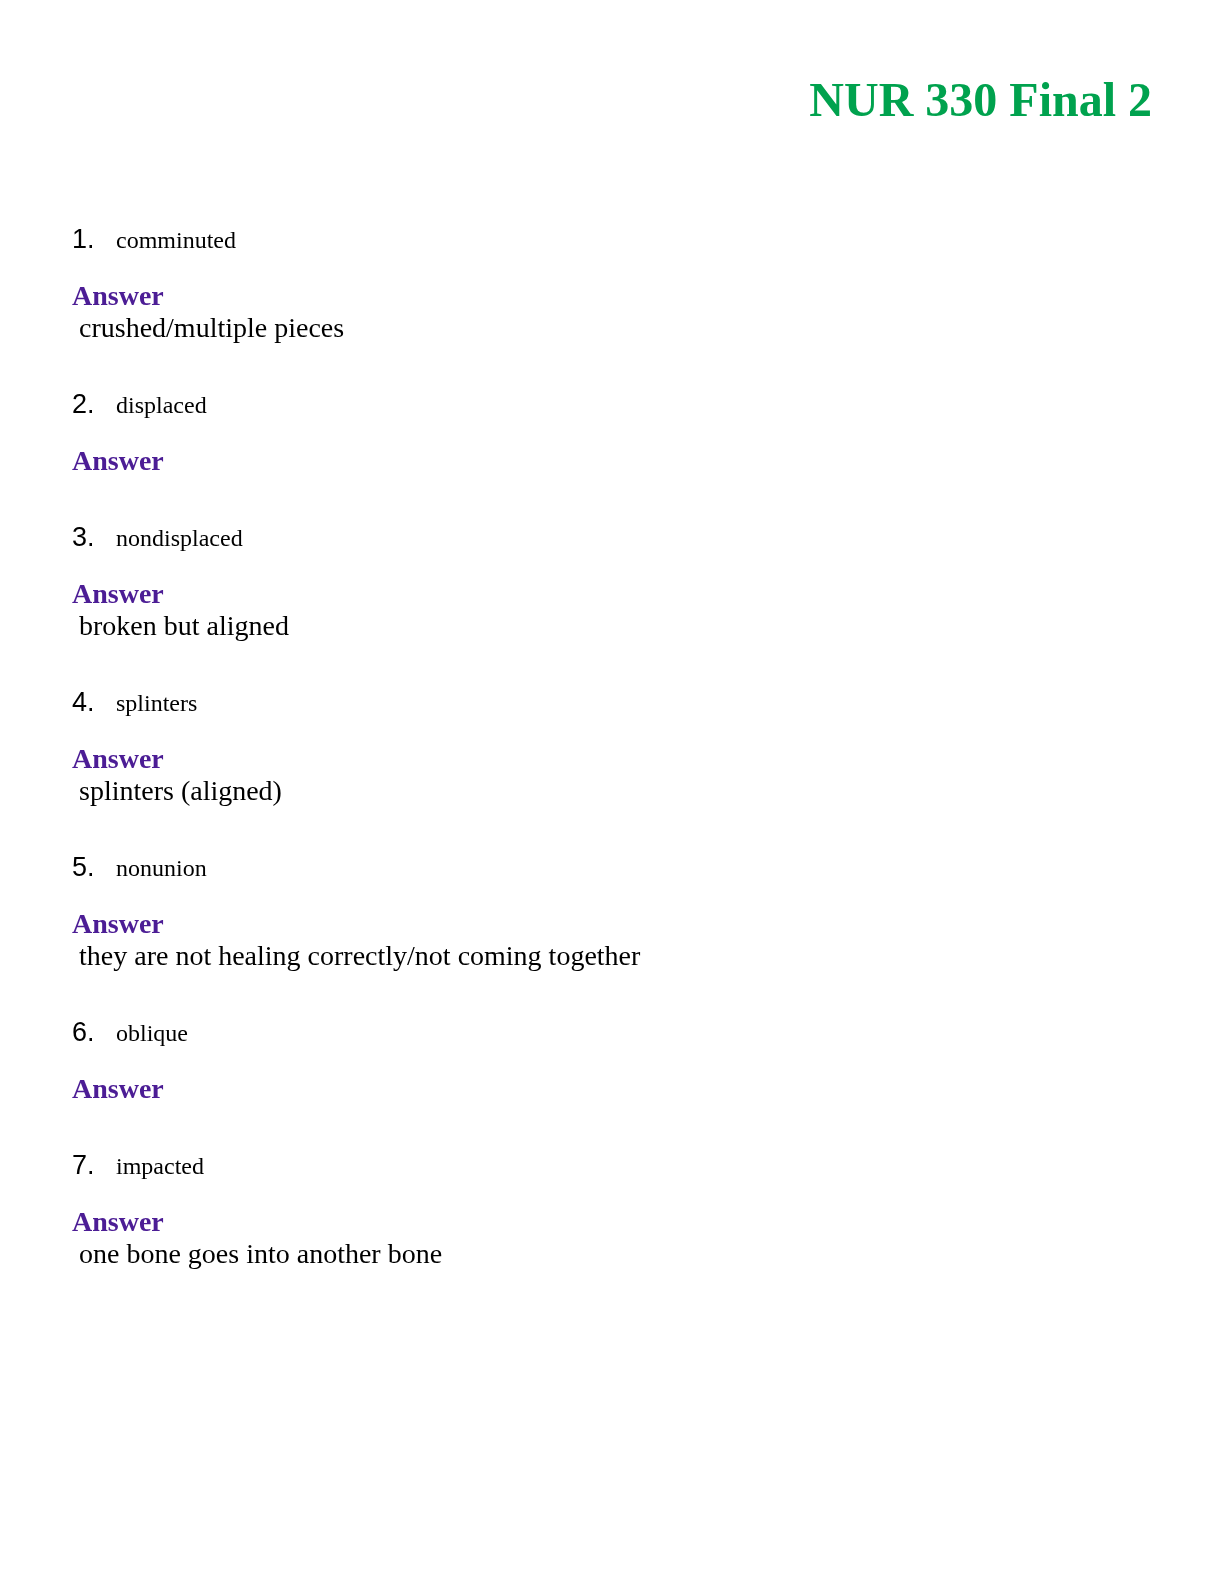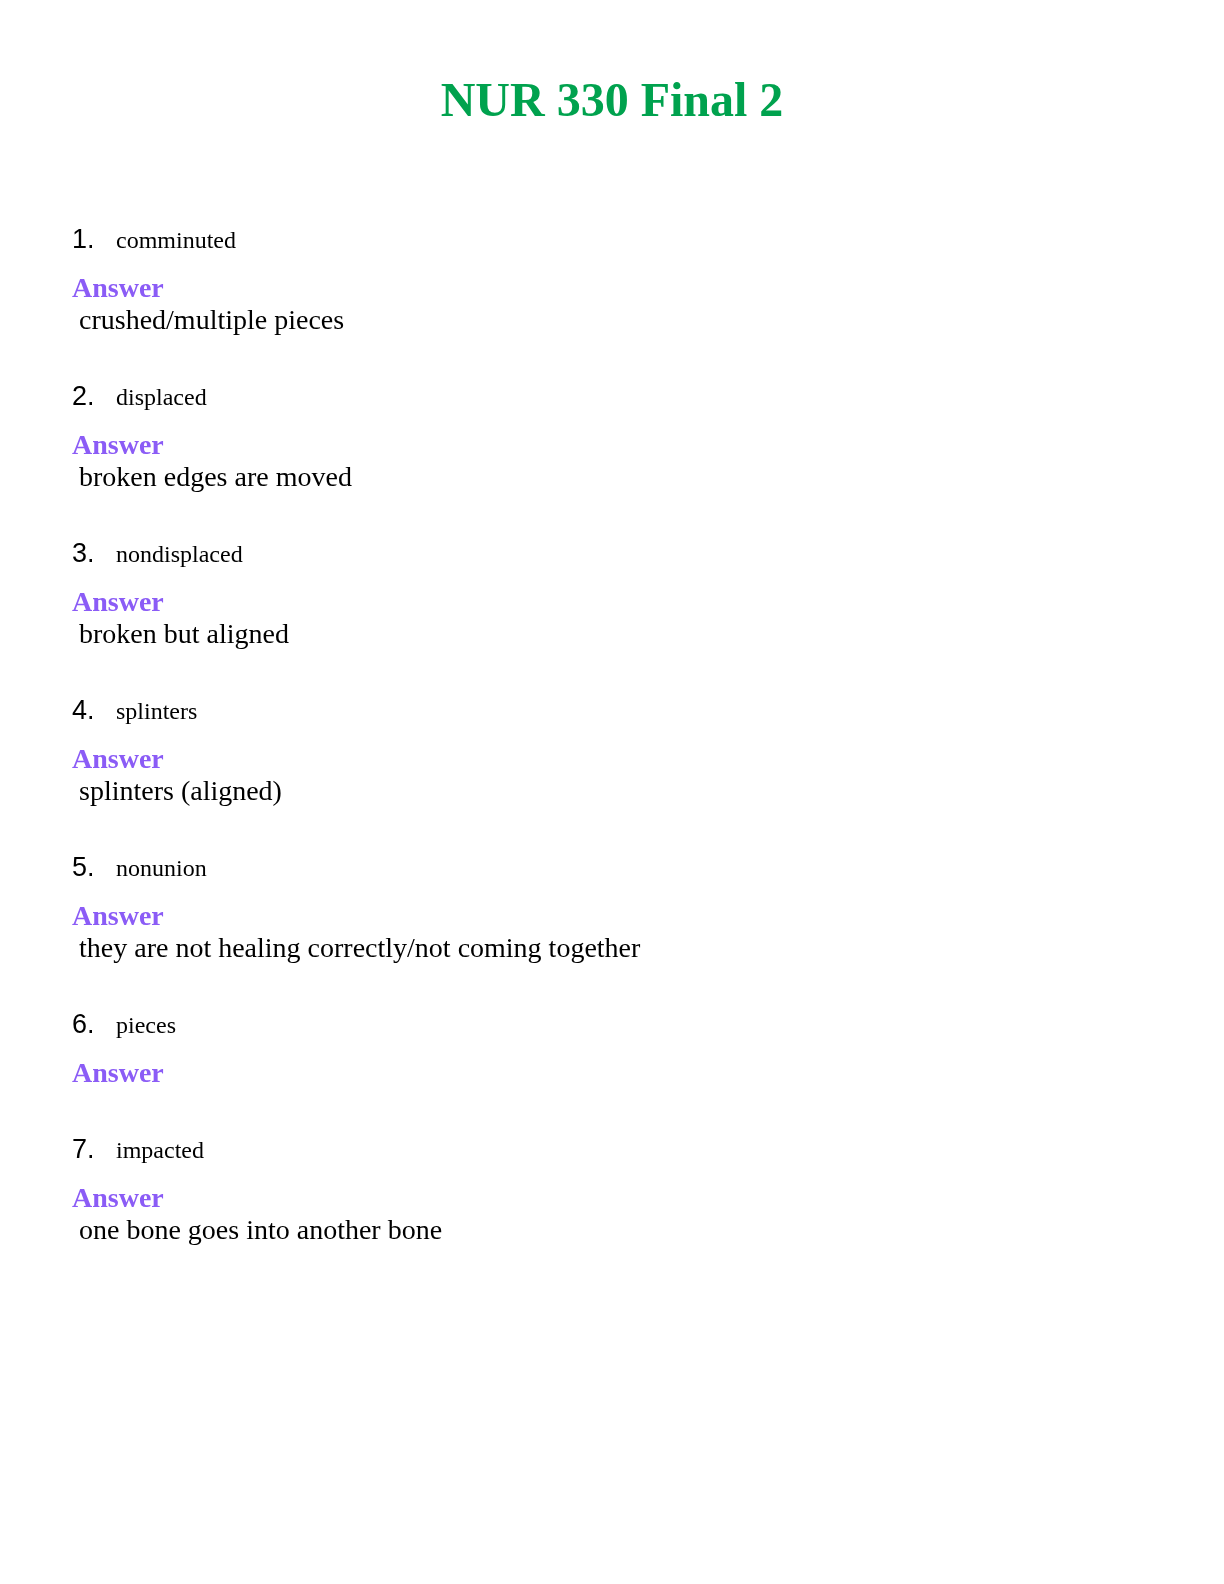--- a/index.html
+++ b/index.html
@@ -14,21 +14,21 @@
     background: #ffffff;
     box-sizing: border-box;
     padding: 62px 72px 0 72px;
     overflow: hidden;
   }
   .doc-title {
     font-family: "Liberation Serif", "DejaVu Serif", serif;
     font-weight: bold;
     font-size: 48px;
     line-height: 1.1;
-    text-align: center;
+    text-align: right;
     color: #00A24E;
     margin: 0 0 0 0;
     padding-top: 12px;
   }
   .questions {
     margin-top: 96px;
   }
   .question-block {
     margin-bottom: 44px;
   }
@@ -44,26 +44,26 @@
     color: #000000;
     width: 44px;
     flex: 0 0 44px;
   }
   .question-term {
     font-family: "Liberation Serif", "DejaVu Serif", serif;
     font-size: 24px;
     color: #000000;
   }
   .answer-label {
-    margin-top: 16px;
+    margin-top: 24px;
     font-family: "Liberation Serif", "DejaVu Serif", serif;
     font-weight: bold;
     font-size: 28px;
     line-height: 32px;
-    color: #8b5cf6;
+    color: #4c1d95;
   }
   .answer-text {
     font-family: "Liberation Serif", "DejaVu Serif", serif;
     font-size: 28px;
     line-height: 32px;
     color: #000000;
     padding-left: 7px;
   }
 </style>
 </head>
@@ -83,21 +83,20 @@
       <div class="answer-label">Answer</div>
       <div class="answer-text">crushed/multiple pieces</div>
     </div>
 
     <div class="question-block">
       <div class="question-line">
         <span class="question-number">2.</span>
         <span class="question-term">displaced</span>
       </div>
       <div class="answer-label">Answer</div>
-      <div class="answer-text">broken edges are moved</div>
     </div>
 
     <div class="question-block">
       <div class="question-line">
         <span class="question-number">3.</span>
         <span class="question-term">nondisplaced</span>
       </div>
       <div class="answer-label">Answer</div>
       <div class="answer-text">broken but aligned</div>
     </div>
@@ -116,21 +115,21 @@
         <span class="question-number">5.</span>
         <span class="question-term">nonunion</span>
       </div>
       <div class="answer-label">Answer</div>
       <div class="answer-text">they are not healing correctly/not coming together</div>
     </div>
 
     <div class="question-block">
       <div class="question-line">
         <span class="question-number">6.</span>
-        <span class="question-term">pieces</span>
+        <span class="question-term">oblique</span>
       </div>
       <div class="answer-label">Answer</div>
     </div>
 
     <div class="question-block">
       <div class="question-line">
         <span class="question-number">7.</span>
         <span class="question-term">impacted</span>
       </div>
       <div class="answer-label">Answer</div>

